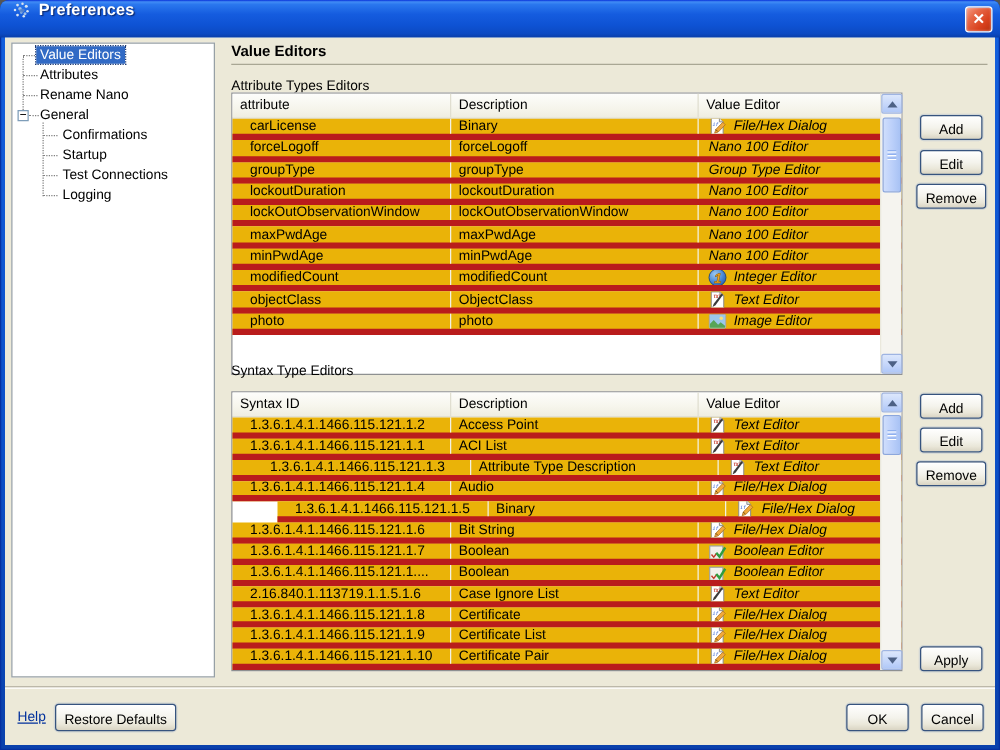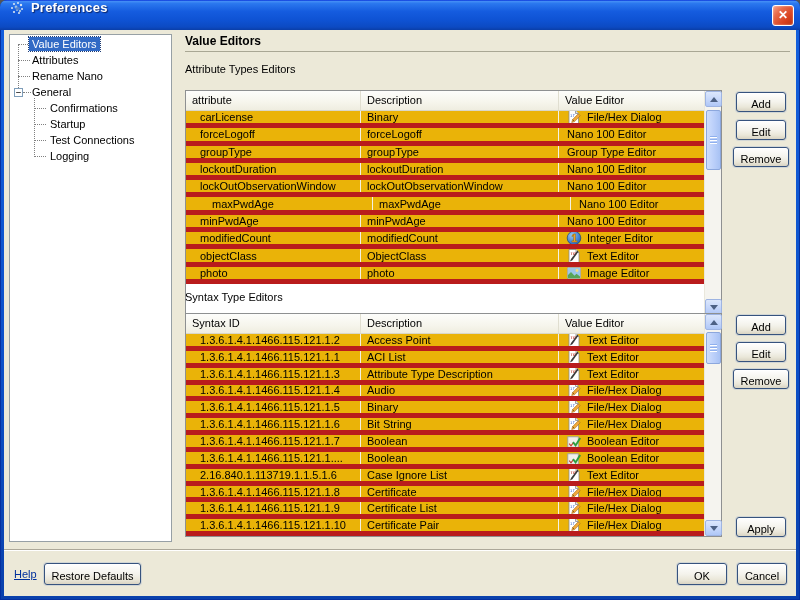--- a/index.html
+++ b/index.html
@@ -60,21 +60,21 @@
   .tbl { position:absolute; left:181px; width:537px; background:#fff; border:1px solid #8E9091; }
   .thead { display:flex; height:20px;
     background: linear-gradient(180deg,#FDFDFB 0%,#F6F5EC 60%,#EFEDE0 100%);
     border-bottom:1px solid #D9D7C9; }
   .th { padding:3px 0 0 6px; border-right:1px solid #E0DED0; overflow:hidden; white-space:nowrap; }
   .th1 { width:175px; } .th2 { width:198px; } .th3 { width:145px; border-right:none; }
   .trow { display:flex; border-bottom:5px solid #b91c1c; background:#eab308; }
   .td { overflow:hidden; white-space:nowrap; display:flex; align-items:center; }
   .td1 { width:175px; padding-left:14px; border-right:1px solid #F3F1E4; }
   .td2 { width:198px; padding-left:6px; border-right:1px solid #F3F1E4; }
-  .td3 { width:145px; padding-left:7px; }
+  .td3 { width:145px; padding-left:7px;font-style:italic; }
   .td3 .icon { width:16px; height:16px; margin-right:5px; flex:0 0 16px; }
   .td3.noicon { padding-left:8px; }
 
   
   .vscroll { position:absolute; top:0; right:0; width:17px; height:100%;
     background:#F5F4EF; border-left:1px solid #EAE8DC; }
   .sbtn { position:absolute; left:0; width:17px; height:16px;
     background: linear-gradient(180deg,#DCE7FC 0%,#C3D5FA 60%,#AFC7F7 100%);
     border:1px solid #9EB4E2; border-radius:2px;
     display:flex; align-items:center; justify-content:center; }
@@ -155,21 +155,21 @@
           <div class="tree-row" style="top: 98px; left: 37px;"><span class="tree-label">Test Connections</span></div>
           <div class="tline h" style="left: 24px; top: 121px; width: 12px;"></div>
           <div class="tree-row" style="top: 114px; left: 37px;"><span class="tree-label">Logging</span></div>
         </div>
     </div>
 
     <div class="page-title">Value Editors</div>
     <div class="title-sep"></div>
 
     <div class="sec-label" style="top:33px">Attribute Types Editors</div>
-    <div class="tbl" id="table1" style="top:60px;height:226px">
+    <div class="tbl" id="table1" style="top:44px;height:226px">
         <div class="thead">
           <div class="th th1">attribute</div>
           <div class="th th2">Description</div>
           <div class="th th3">Value Editor</div>
         </div>
         <div class="trow" style="height: 17.3px;">
           <div class="td td1">carLicense</div>
           <div class="td td2">Binary</div>
           <div class="td td3">
             <span class="icon"><svg viewBox="0 0 16 16">
@@ -203,21 +203,21 @@
             <span>Nano 100 Editor</span>
           </div>
         </div>
         <div class="trow" style="height: 17.3px;">
           <div class="td td1">lockOutObservationWindow</div>
           <div class="td td2">lockOutObservationWindow</div>
           <div class="td td3 noicon">
             <span>Nano 100 Editor</span>
           </div>
         </div>
-        <div class="trow" style="height: 17.3px; padding-left: 12px;">
+        <div class="trow" style="height: 17.3px;">
           <div class="td td1">maxPwdAge</div>
           <div class="td td2">maxPwdAge</div>
           <div class="td td3 noicon">
             <span>Nano 100 Editor</span>
           </div>
         </div>
         <div class="trow" style="height: 17.3px; text-align: right;">
           <div class="td td1">minPwdAge</div>
           <div class="td td2">minPwdAge</div>
           <div class="td td3 noicon">
@@ -315,21 +315,21 @@
           <div class="td td3">
             <span class="icon"><svg viewBox="0 0 16 16">
                 <path d="M3 1.5h7l3 3v10H3z" fill="#fff" stroke="#8a8a8a" stroke-width="0.8"></path>
                 <path d="M10 1.5v3h3" fill="#e8e8e8" stroke="#8a8a8a" stroke-width="0.8"></path>
                 <text x="4.5" y="6.5" font-size="3.6" font-weight="bold" fill="#c03020" font-family="monospace">TXT</text>
                 <path d="M11.5 2.5 L5 11 l-1 2.6 2.4-1.4 6-8.4z" fill="#3a3a3a"></path>
               </svg></span>
             <span>Text Editor</span>
           </div>
         </div>
-        <div class="trow" style="height: 16.85px;">
+        <div class="trow" style="height: 16.85px; padding-left: 16px;">
           <div class="td td1">1.3.6.1.4.1.1466.115.121.1.3</div>
           <div class="td td2">Attribute Type Description</div>
           <div class="td td3">
             <span class="icon"><svg viewBox="0 0 16 16">
                 <path d="M3 1.5h7l3 3v10H3z" fill="#fff" stroke="#8a8a8a" stroke-width="0.8"></path>
                 <path d="M10 1.5v3h3" fill="#e8e8e8" stroke="#8a8a8a" stroke-width="0.8"></path>
                 <text x="4.5" y="6.5" font-size="3.6" font-weight="bold" fill="#c03020" font-family="monospace">TXT</text>
                 <path d="M11.5 2.5 L5 11 l-1 2.6 2.4-1.4 6-8.4z" fill="#3a3a3a"></path>
               </svg></span>
             <span>Text Editor</span>
@@ -342,21 +342,21 @@
             <span class="icon"><svg viewBox="0 0 16 16">
                 <path d="M3 1.5h6.5l3 3v10H3z" fill="#fff" stroke="#8a8a8a" stroke-width="0.8"></path>
                 <path d="M9.5 1.5v3h3" fill="#e8e8e8" stroke="#8a8a8a" stroke-width="0.8"></path>
                 <text x="4" y="8" font-size="4" fill="#2255cc" font-family="monospace">if</text>
                 <path d="M14.2 6.8l-2-2-5.6 5.8-.9 2.9 2.9-.9z" fill="#F2A93B" stroke="#A56F1E" stroke-width="0.6"></path>
                 <path d="M6.6 10.6l1.5 1.5" stroke="#6b4a12" stroke-width="0.8"></path>
               </svg></span>
             <span>File/Hex Dialog</span>
           </div>
         </div>
-        <div class="trow" style="height: 16.85px;">
+        <div class="trow" style="height: 16.85px; margin-left: 36px;">
           <div class="td td1">1.3.6.1.4.1.1466.115.121.1.5</div>
           <div class="td td2">Binary</div>
           <div class="td td3">
             <span class="icon"><svg viewBox="0 0 16 16">
                 <path d="M3 1.5h6.5l3 3v10H3z" fill="#fff" stroke="#8a8a8a" stroke-width="0.8"></path>
                 <path d="M9.5 1.5v3h3" fill="#e8e8e8" stroke="#8a8a8a" stroke-width="0.8"></path>
                 <text x="4" y="8" font-size="4" fill="#2255cc" font-family="monospace">if</text>
                 <path d="M14.2 6.8l-2-2-5.6 5.8-.9 2.9 2.9-.9z" fill="#F2A93B" stroke="#A56F1E" stroke-width="0.6"></path>
                 <path d="M6.6 10.6l1.5 1.5" stroke="#6b4a12" stroke-width="0.8"></path>
               </svg></span>

